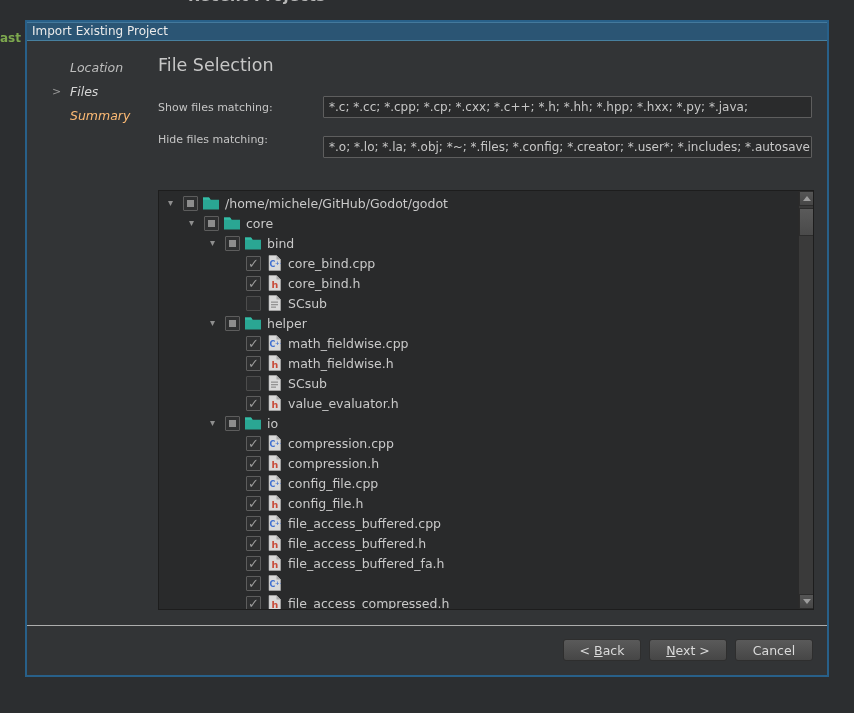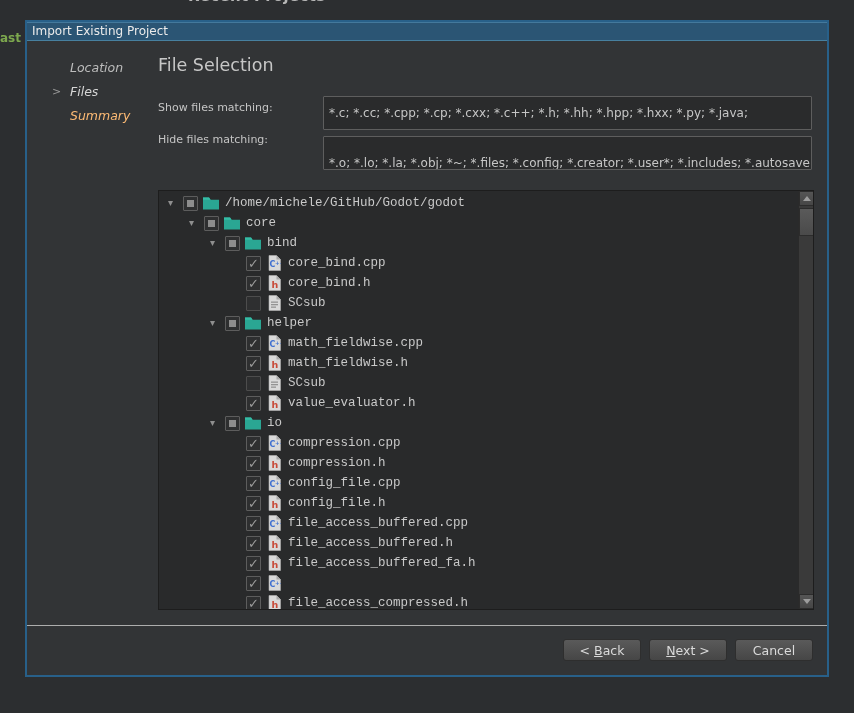--- a/index.html
+++ b/index.html
@@ -47,21 +47,21 @@
     font-size:17.5px; font-weight:normal; color:#c7c7c7;
   }
   
   .flabel { position:absolute; left:131px; font-size:11px; color:#c5c5c5; }
   .flabel.show { top:79px; }
   .flabel.hide { top:111px;text-align:right; }
   .finput {
     position:absolute; left:296px; width:489px; height:22px;
     background:#2a2b2c; border:1px solid #5e5e5e; border-radius:1px;
     color:#c6c6c6; font-size:12px; font-family:"DejaVu Sans", sans-serif;
-    padding:16px 5px; line-height:20px;
+    padding:0 5px; line-height:20px;
     white-space:nowrap; overflow:hidden;
   }
   .finput.show { top:74px; }
   .finput.hide { top:114px; text-align:center; }
   
   .btn {
     background: linear-gradient(#5a5a5a, #464646);
     border:1px solid #2e2e2e; border-radius:3px;
     color:#dadada; font-size:12.5px; font-family:"DejaVu Sans", sans-serif;
     display:flex; align-items:center; justify-content:center;
@@ -81,21 +81,21 @@
     color:#8f8f8f; font-size:10px; line-height:20px; }
   .cb {
     width:15px; height:15px; flex:0 0 15px; margin-right:5px;
     border:1px solid #5d5d5d; background:#2e2f30; border-radius:1px;
     display:flex; align-items:center; justify-content:center;
     color: var(--check, #9b9b9b); font-size:13px; font-weight:bold; line-height:15px;
   }
   .cb.unchecked { border-color:#4d4d4d; }
   .cb-inner { width:7px; height:7px; background:#8d8d8d; }
   .ficon { width:16px; flex:0 0 16px; margin-right:6px; display:flex; align-items:center; justify-content:center; }
-  .tlabel { white-space:nowrap;font-family:Liberation Mono, monospace; }
+  .tlabel { white-space:nowrap; }
   
   .scrollbar {
     position:absolute; right:0; top:0; bottom:0; width:15px;
     background:#3a3a3a; border-left:1px solid #2a2a2a;
   }
   .sb-btn {
     position:absolute; left:0; width:15px; height:15px;
     background: linear-gradient(#555, #464646); border:1px solid #2c2c2c;
     display:flex; align-items:center; justify-content:center;
   }

